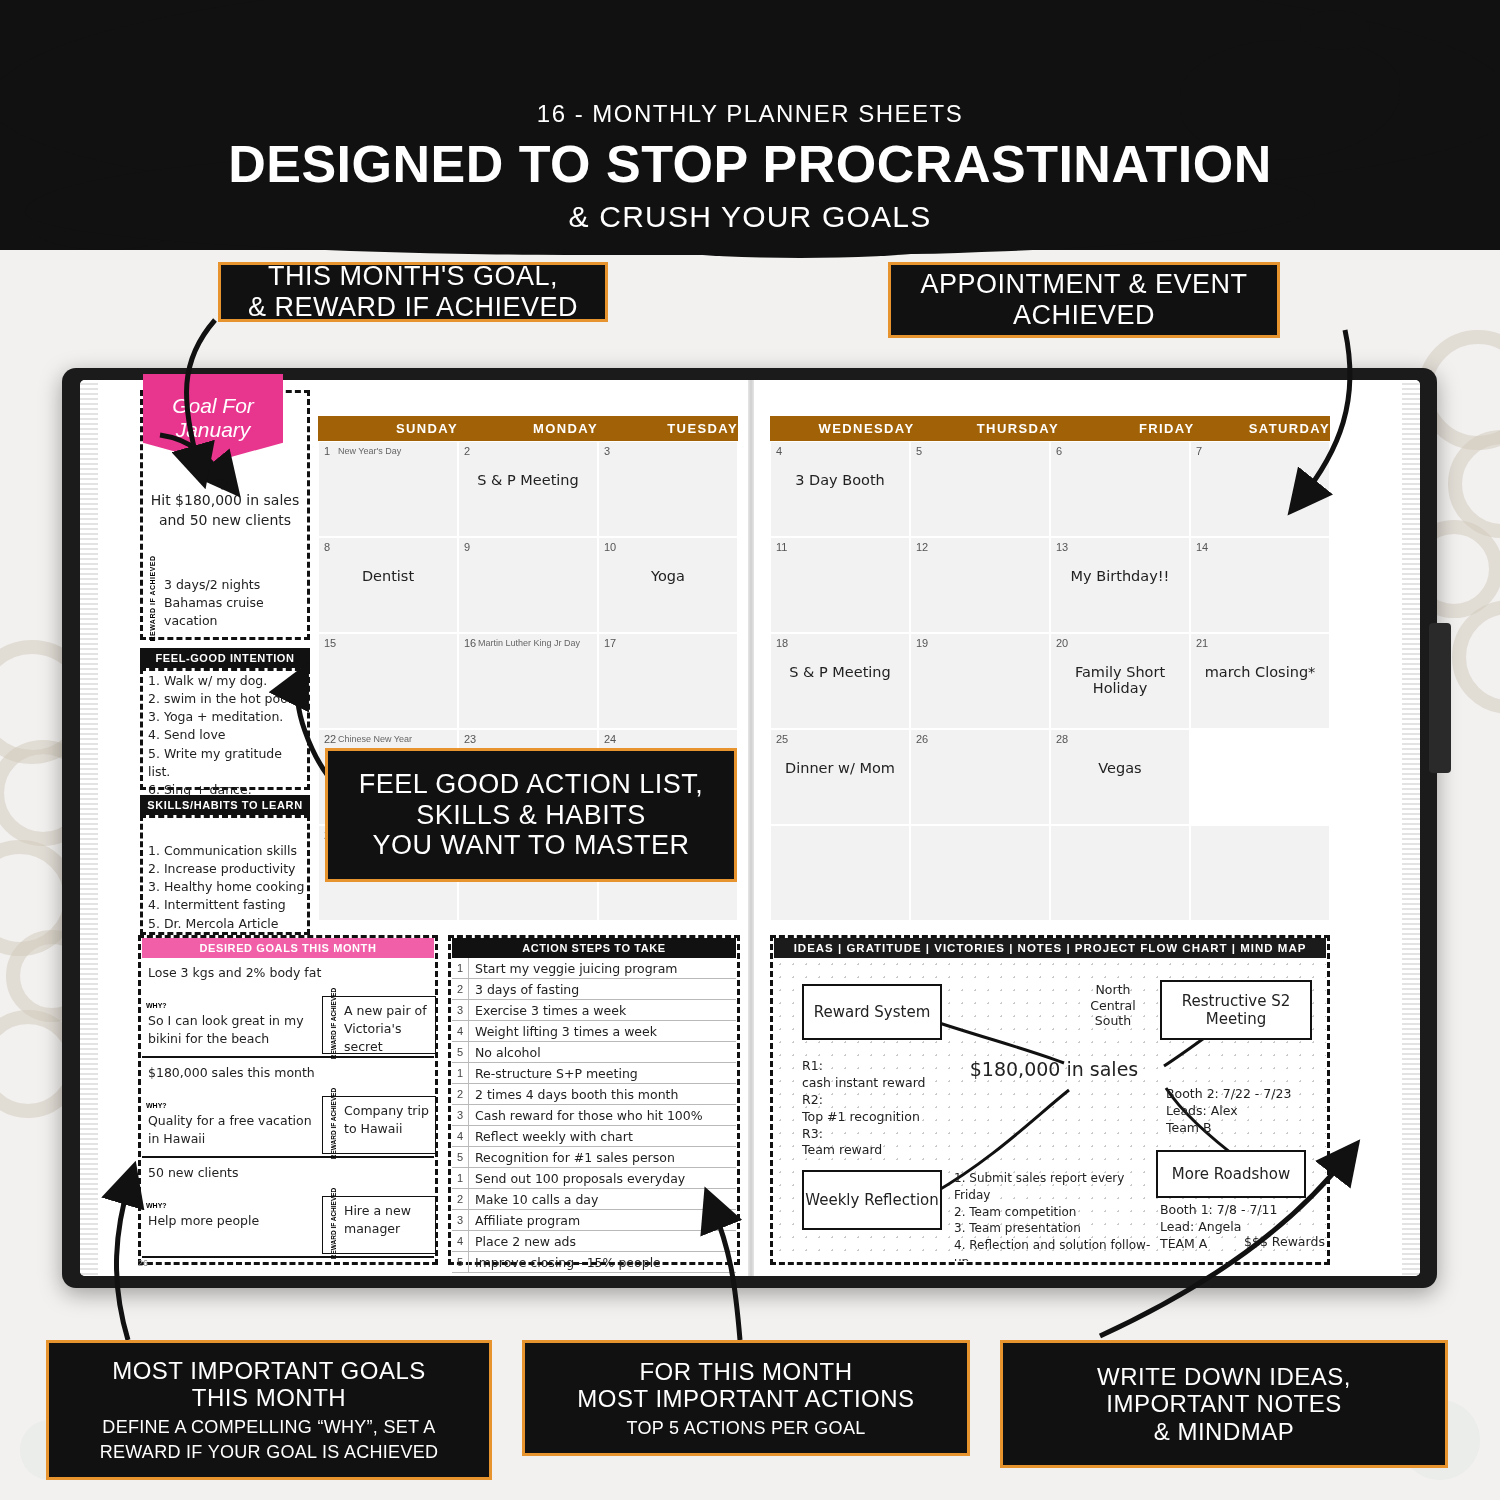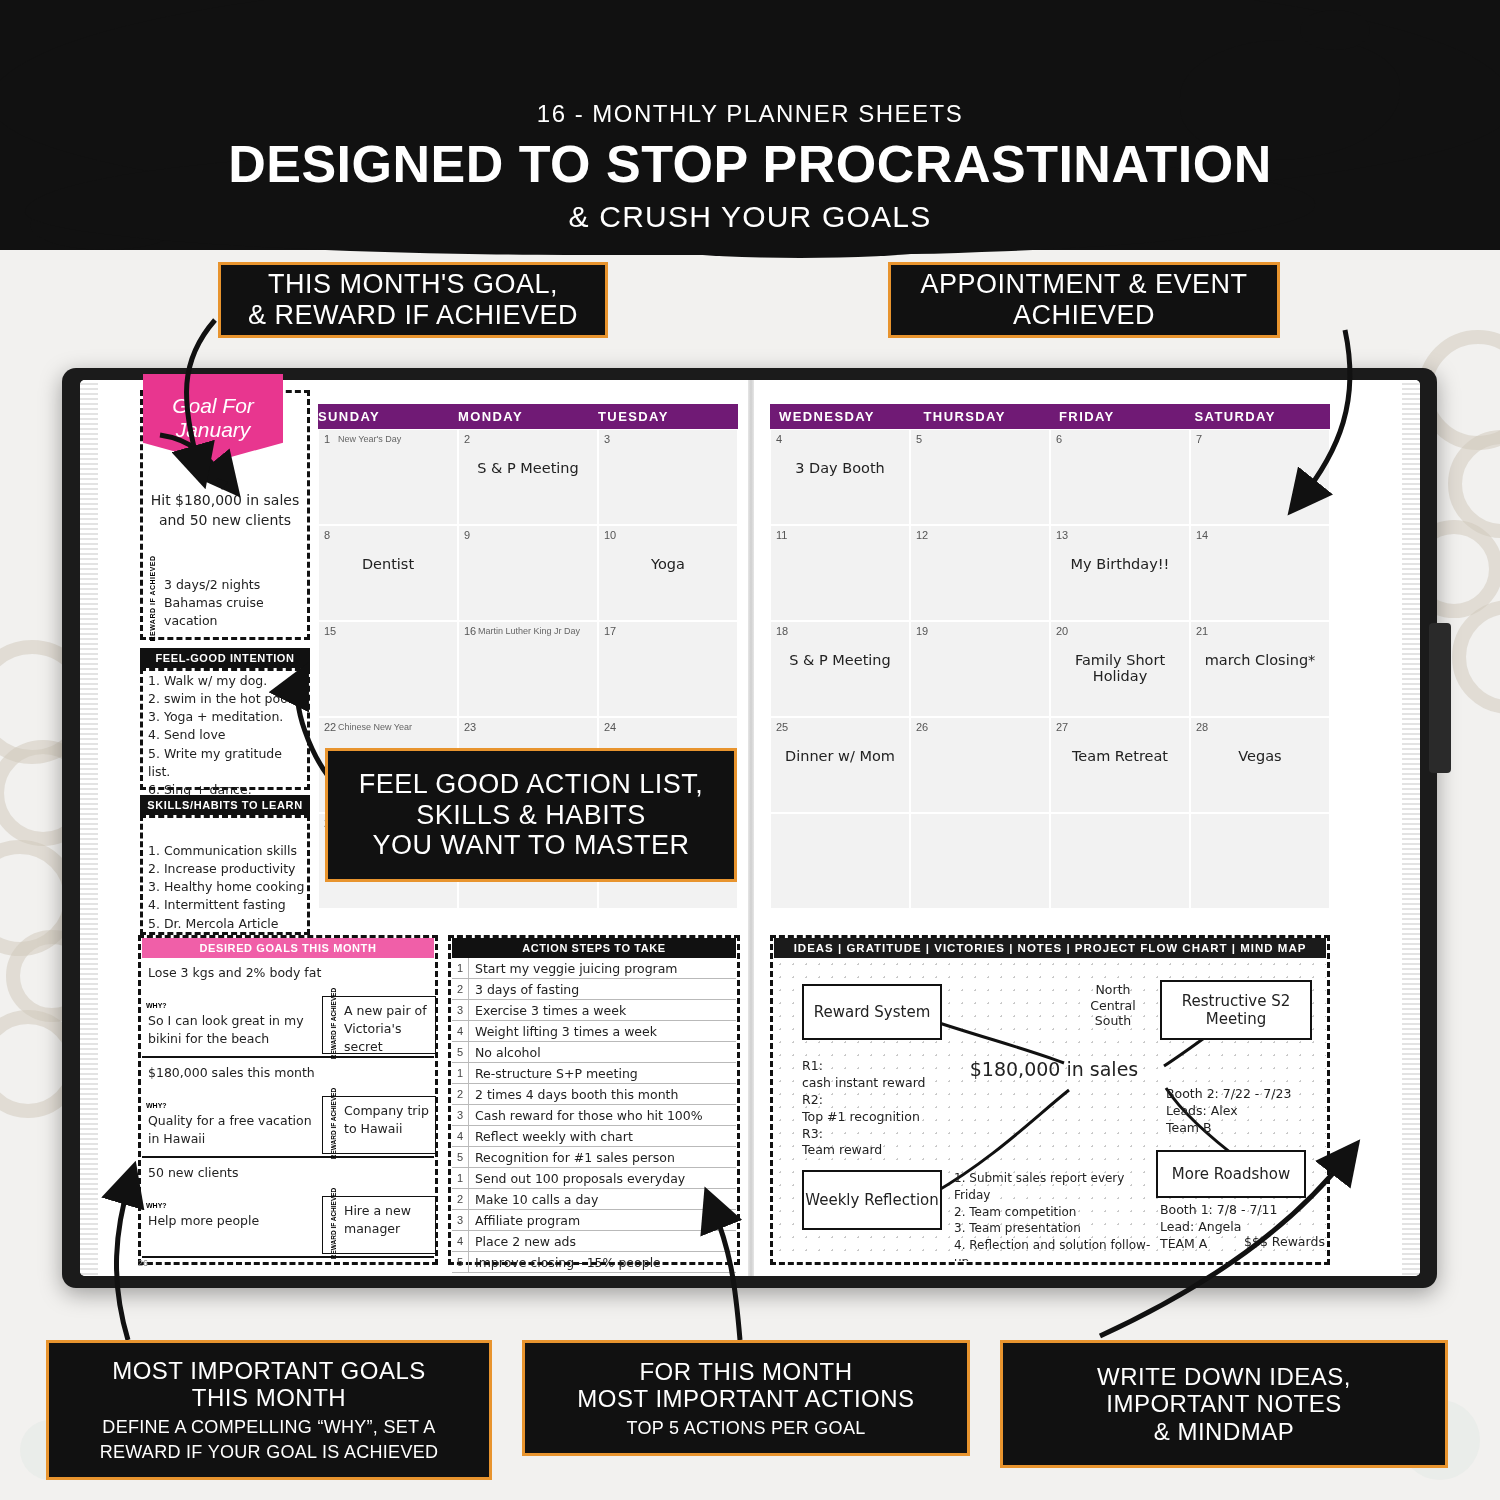--- a/index.html
+++ b/index.html
@@ -76,21 +76,21 @@
 
   .hw{font-family:"DejaVu Sans", sans-serif;color:#222;}
   .sec-head{
     background:#111;color:#fff;font-size:11px;font-weight:700;letter-spacing:.6px;
     text-align:center;padding:4px 0;
   }
   .sec-head.pink{background:#f05fa8;}
   .small-hw{font-size:12.5px;line-height:1.45;}
 
   
-  .cal-head{background:#701a75;color:#fff;font-size:13px;font-weight:700;letter-spacing:1.4px;text-align:left;}
+  .cal-head{background:#a16207;color:#fff;font-size:13px;font-weight:700;letter-spacing:1.4px;text-align:right;margin-top:12px;}
   .cal-cell{position:relative;background:#f2f2f2;border:1px solid #fff;box-sizing:border-box;}
   .cal-num{position:absolute;left:5px;top:3px;font-size:11px;color:#555;}
   .cal-note{position:absolute;left:0;top:30px;width:100%;text-align:center;font-size:14.5px;}
   .cal-holiday{position:absolute;left:19px;top:4px;font-size:9px;color:#666;}
   .num-cell{width:16px;text-align:center;font-size:11px;color:#444;border-right:1px solid #bdbdbd;}
 
   .banner-strip{background:#1b1b1b;color:#fff;text-align:center;font-size:11.5px;letter-spacing:1px;padding:4px 0;font-weight:700;}
 
   .mind-box{position:absolute;border:2px solid #111;background:#fff;display:flex;align-items:center;justify-content:center;text-align:center;font-size:15px;line-height:1.2;}
   .dots{position:absolute;left:0;top:0;width:100%;height:100%;
@@ -121,21 +121,21 @@
   <div class="brush-splat" style="left:1300px;top:10px;width:70px;height:40px;"></div>
   <div class="brush-splat" style="left:30px;top:200px;width:150px;height:50px;border-radius:50%;"></div>
   <div class="brush-splat" style="left:600px;top:210px;width:400px;height:48px;border-radius:50%;"></div>
 </div>
 <div class="header-text">
   <div class="h-line1">16 - MONTHLY PLANNER SHEETS</div>
   <div class="h-line2">DESIGNED TO STOP PROCRASTINATION</div>
   <div class="h-line3">&amp; CRUSH YOUR GOALS</div>
 </div>
 
-<div class="callout" style="left:218px;top:262px;width:390px;height:76px;">
+<div class="callout" style="left:218px;top:262px;width:390px;height:60px;">
   <div class="l c-big">THIS MONTH'S GOAL,</div>
   <div class="l c-big">&amp; REWARD IF ACHIEVED</div>
 </div>
 
 <div class="callout" style="left:888px;top:262px;width:392px;height:76px;">
   <div class="l c-big">APPOINTMENT &amp; EVENT</div>
   <div class="l c-big">ACHIEVED</div>
 </div>
 
 <div class="callout" style="left:325px;top:748px;width:412px;height:134px;z-index:31;">
@@ -339,24 +339,20 @@
         </div>
         <div style="display: flex;">
           <div class="cal-cell" style="width: 140px; height: 96px;">
             <div class="cal-num">25</div>
             <div class="cal-note hw">Dinner w/ Mom</div>
           </div>
           <div class="cal-cell" style="width: 140px; height: 96px;">
             <div class="cal-num">26</div>
           </div>
           <div class="cal-cell" style="width: 140px; height: 96px;">
-            <div class="cal-num">27</div>
-            <div class="cal-note hw">Team Retreat</div>
-          </div>
-          <div class="cal-cell" style="width: 140px; height: 96px;">
             <div class="cal-num">28</div>
             <div class="cal-note hw">Vegas</div>
           </div>
         </div>
         <div style="display: flex;">
           <div class="cal-cell" style="width: 140px; height: 96px;">
             <div class="cal-num"></div>
           </div>
           <div class="cal-cell" style="width: 140px; height: 96px;">
             <div class="cal-num"></div>

